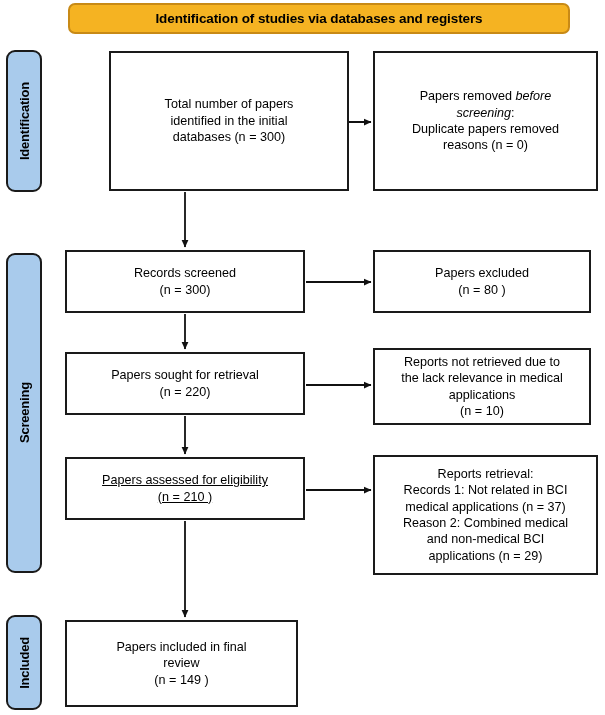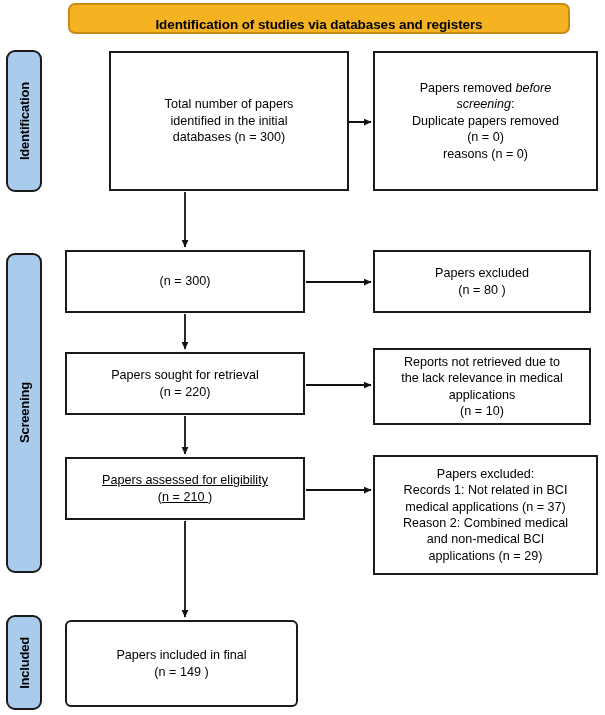--- a/index.html
+++ b/index.html
@@ -25,21 +25,21 @@
     position: absolute;
     left: 68px;
     top: 3px;
     width: 502px;
     height: 31px;
     background: #F5B322;
     border: 2px solid #C88A16;
     border-radius: 7px;
     box-sizing: border-box;
     display: flex;
-    align-items: flex-end;
+    align-items: center;
     justify-content: center;
     color: #000000;
     font-size: 13.5px;
     font-weight: bold;
     letter-spacing: -0.1px;
   }
 
   
   .pill {
     position: absolute;
@@ -87,21 +87,21 @@
   .box em { font-style: italic; }
 
   .box-total      { left: 65px;  top: 51px;  width: 240px; height: 140px; margin-left: 44px; }
   .box-removed    { left: 373px; top: 51px;  width: 225px; height: 140px; }
   .box-screened   { left: 65px;  top: 250px; width: 240px; height: 63px;  }
   .box-excluded   { left: 373px; top: 250px; width: 218px; height: 63px;  }
   .box-sought     { left: 65px;  top: 352px; width: 240px; height: 63px;  }
   .box-notretr    { left: 373px; top: 348px; width: 218px; height: 77px;  }
   .box-eligib     { left: 65px;  top: 457px; width: 240px; height: 63px; text-decoration: underline;  }
   .box-repexcl    { left: 373px; top: 455px; width: 225px; height: 120px; }
-  .box-included   { left: 65px;  top: 620px; width: 233px; height: 87px; border-radius: 6px;  }
+  .box-included   { left: 65px;  top: 620px; width: 233px; height: 87px;  }
 
   
   #connectors {
     position: absolute;
     left: 0;
     top: 0;
     width: 605px;
     height: 715px;
     pointer-events: none;
   }
@@ -155,27 +155,27 @@
       <div>identified in the initial</div>
       <div>databases (n = 300)</div>
     </div>
   </div>
 
   <div class="box box-removed">
     <div class="lines">
       <div><span>Papers removed </span><em>before</em></div>
       <div><em>screening</em><span>:</span></div>
       <div>Duplicate papers removed</div>
-      <div>(n = 0)</div>
       <div>reasons (n = 0)</div>
     </div>
   </div>
 
   <div class="box box-screened">
     <div class="lines">
+      <div>Records screened</div>
       <div>(n = 300)</div>
     </div>
   </div>
 
   <div class="box box-excluded">
     <div class="lines">
       <div>Papers excluded</div>
       <div>(n = 80 )</div>
     </div>
   </div>
@@ -198,29 +198,30 @@
 
   <div class="box box-eligib">
     <div class="lines">
       <div>Papers assessed for eligibility</div>
       <div>(n = 210 )</div>
     </div>
   </div>
 
   <div class="box box-repexcl">
     <div class="lines">
-      <div>Papers excluded:</div>
+      <div>Reports retrieval:</div>
       <div>Records 1: Not related in BCI</div>
       <div>medical applications  (n = 37)</div>
       <div>Reason 2: Combined medical</div>
       <div>and non-medical BCI</div>
       <div>applications (n = 29)</div>
     </div>
   </div>
 
   <div class="box box-included">
     <div class="lines">
       <div>Papers included in final</div>
+      <div>review</div>
       <div>(n = 149 )</div>
     </div>
   </div>
 
 </div>
 
 </body></html>

